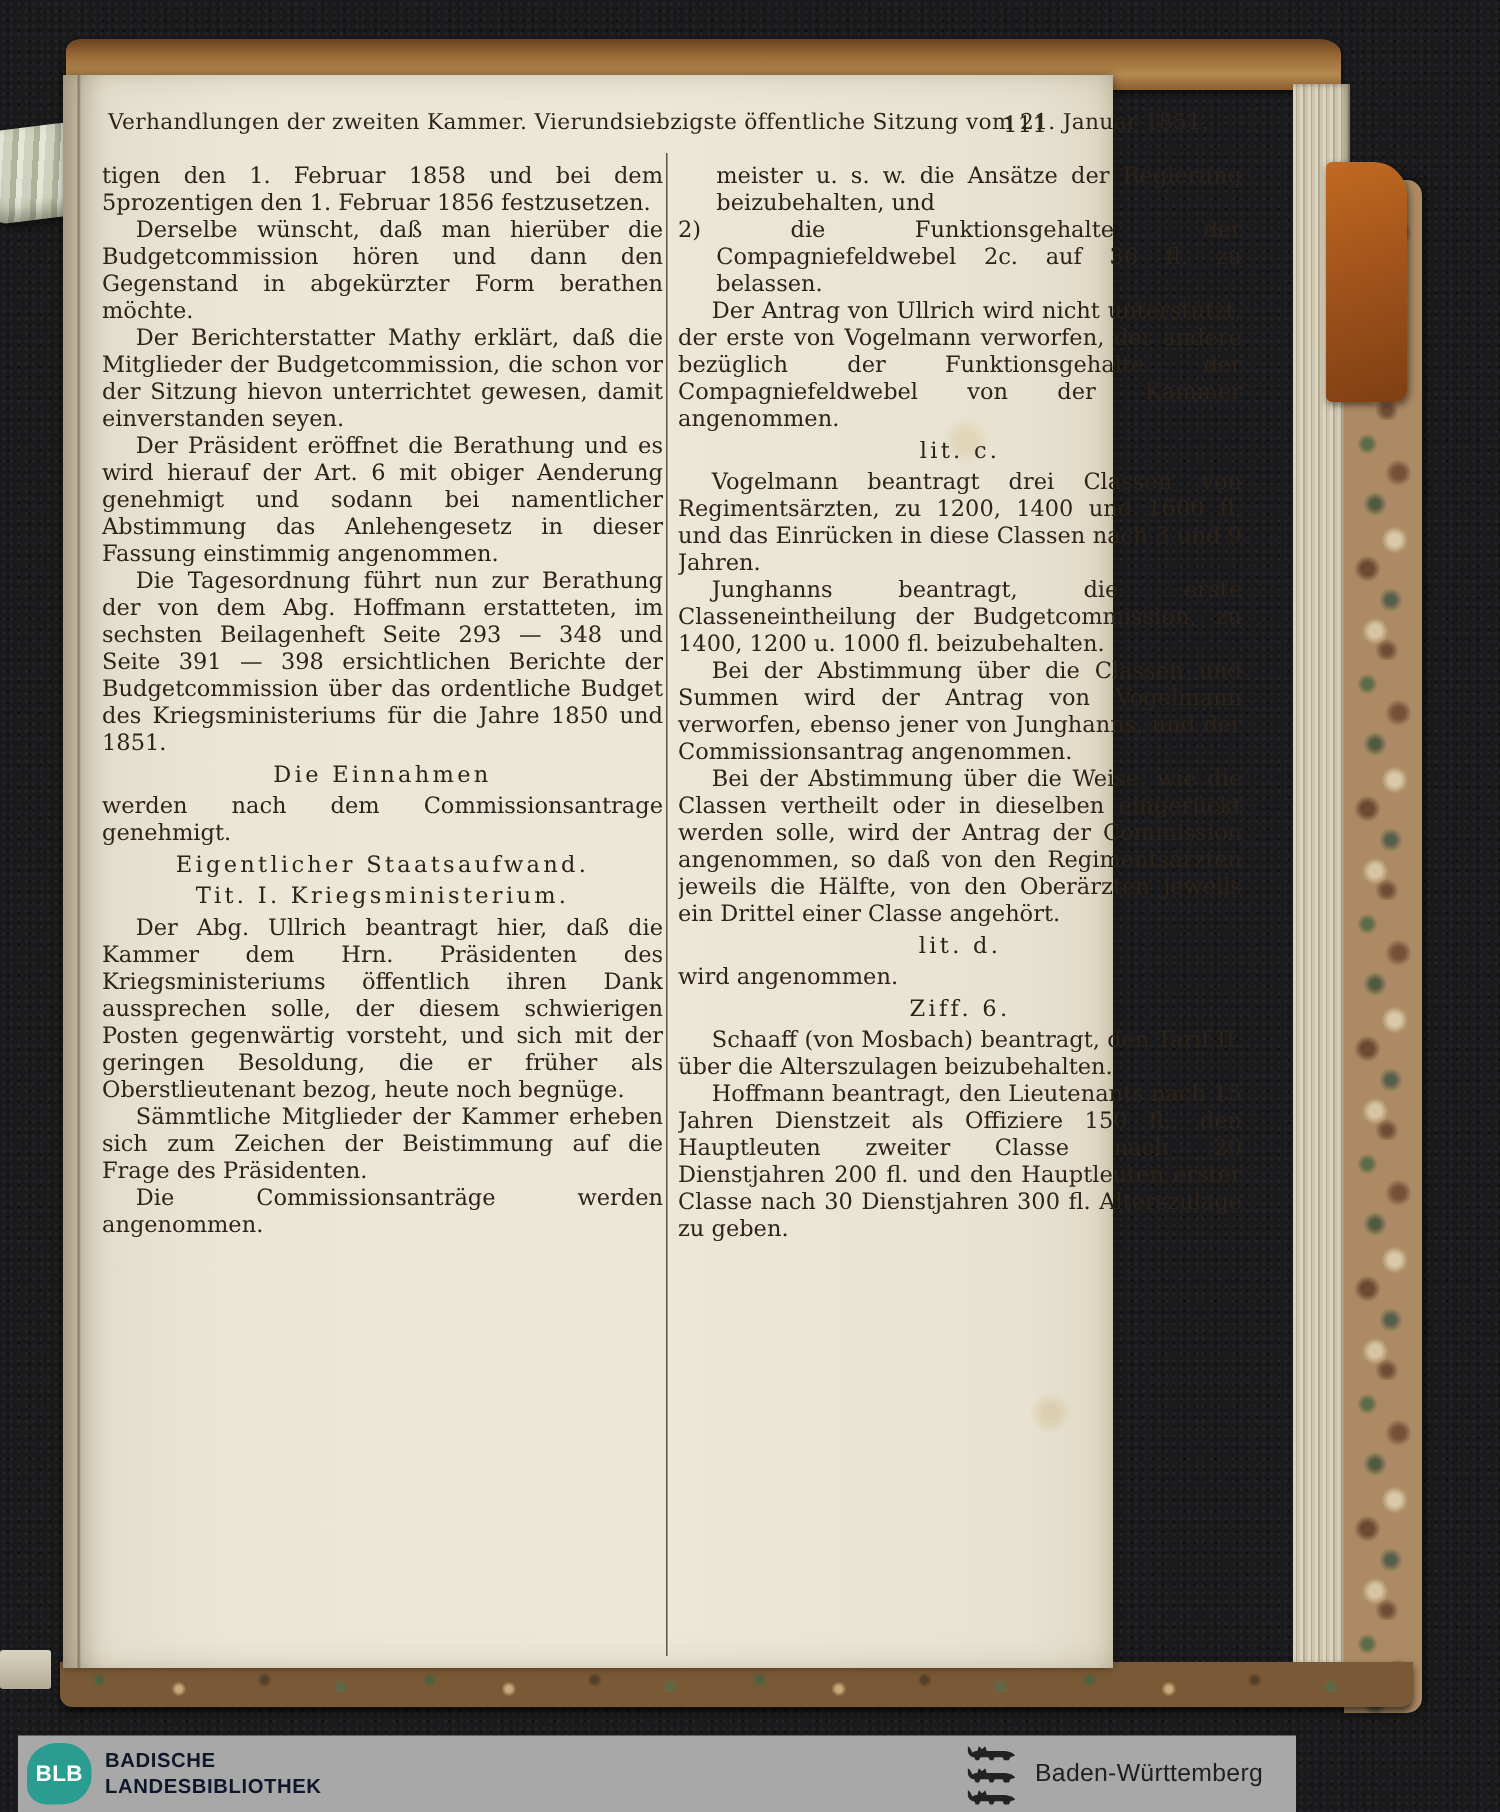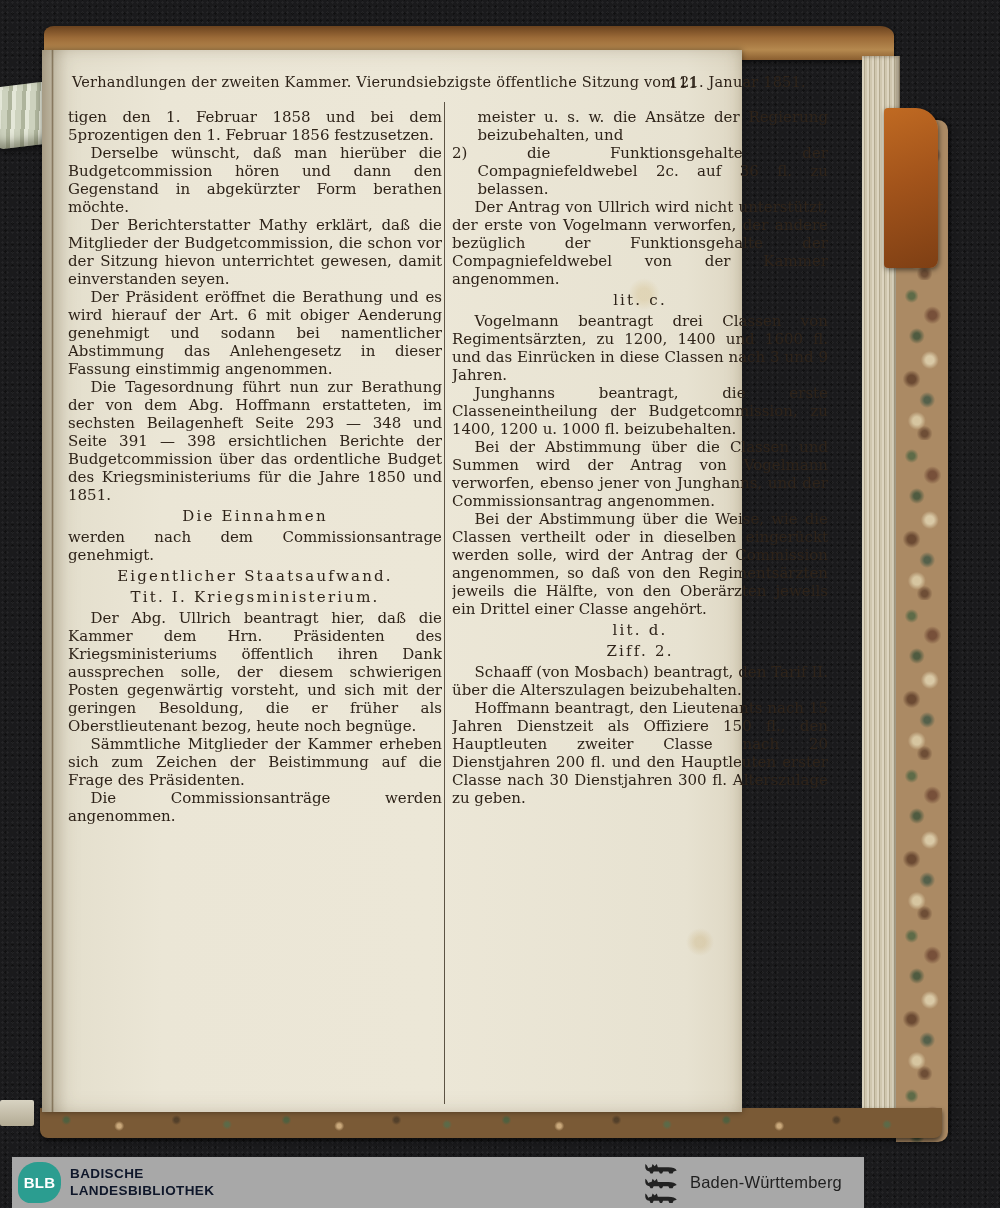--- a/index.html
+++ b/index.html
@@ -178,21 +178,22 @@
     <div class="col col-right">
         <p class="blk hang">meister u. s. w. die Ansätze der Regierung beizubehalten, und</p>
         <p class="blk list">2) die Funktionsgehalte der Compagniefeldwebel 2c. auf 36 fl. zu belassen.</p>
         <p class="blk indent">Der Antrag von Ullrich wird nicht unterstützt, der erste von Vogelmann verworfen, der andere bezüglich der Funktionsgehalte der Compagniefeldwebel von der Kammer angenommen.</p>
         <p class="blk center">lit. c.</p>
         <p class="blk indent">Vogelmann beantragt drei Classen von Regimentsärzten, zu 1200, 1400 und 1600 fl. und das Einrücken in diese Classen nach 3 und 9 Jahren.</p>
         <p class="blk indent">Junghanns beantragt, die erste Classeneintheilung der Budgetcommission, zu 1400, 1200 u. 1000 fl. beizubehalten.</p>
         <p class="blk indent">Bei der Abstimmung über die Classen und Summen wird der Antrag von Vogelmann verworfen, ebenso jener von Junghanns, und der Commissionsantrag angenommen.</p>
         <p class="blk indent">Bei der Abstimmung über die Weise, wie die Classen vertheilt oder in dieselben eingerückt werden solle, wird der Antrag der Commission angenommen, so daß von den Regimentsärzten jeweils die Hälfte, von den Oberärzten jeweils ein Drittel einer Classe angehört.</p>
         <p class="blk center">lit. d.</p>
-        <p class="blk center">Ziff. 2.</p>
+        <p class="blk noindent">wird angenommen.</p>
+        <p class="blk center">Ziff. 6.</p>
         <p class="blk indent">Schaaff (von Mosbach) beantragt, den Tarif II. über die Alterszulagen beizubehalten.</p>
         <p class="blk indent">Hoffmann beantragt, den Lieutenants nach 15 Jahren Dienstzeit als Offiziere 150 fl., den Hauptleuten zweiter Classe nach 20 Dienstjahren 200 fl. und den Hauptleuten erster Classe nach 30 Dienstjahren 300 fl. Alterszulage zu geben.</p>
       </div>
   </div>
 
   <div class="footer">
     <div class="blb-logo">
       <span>BLB</span>
     </div>
     <div class="lib-name">

